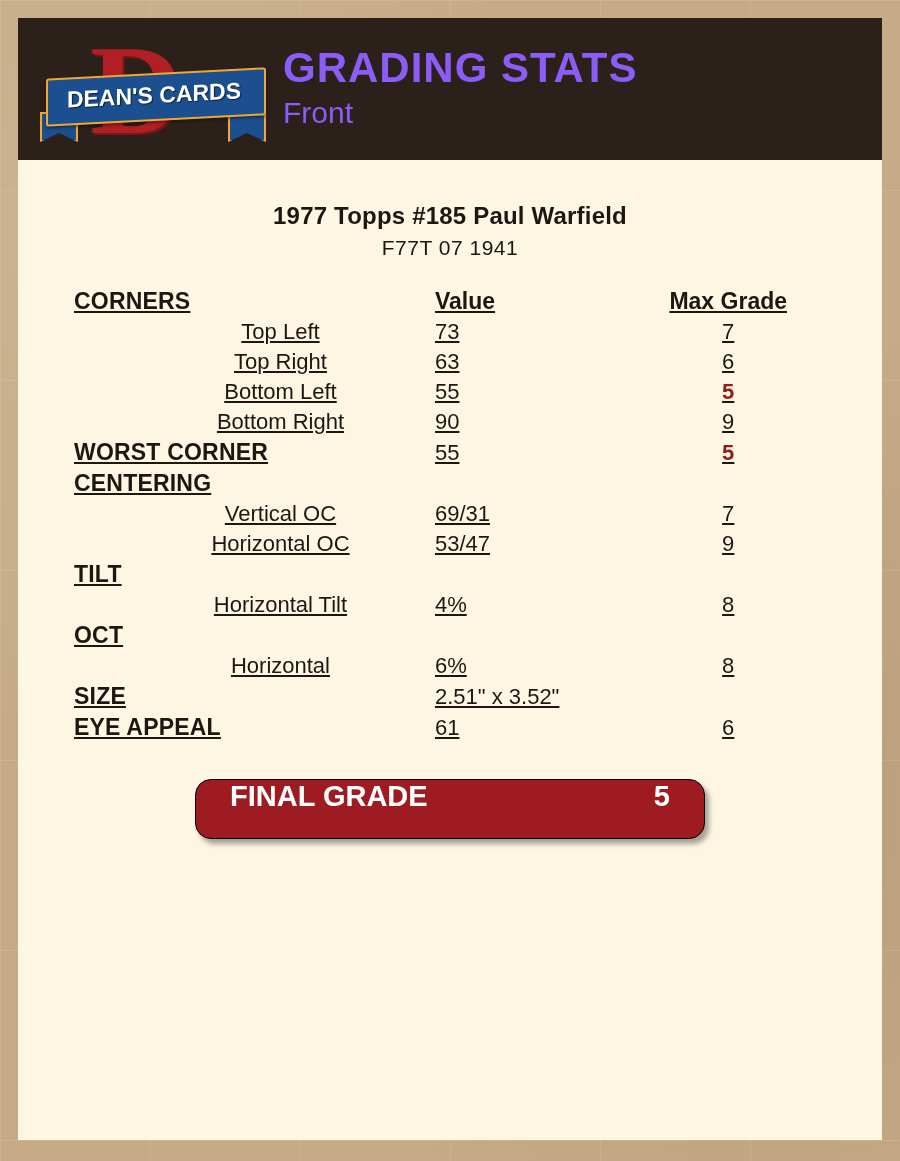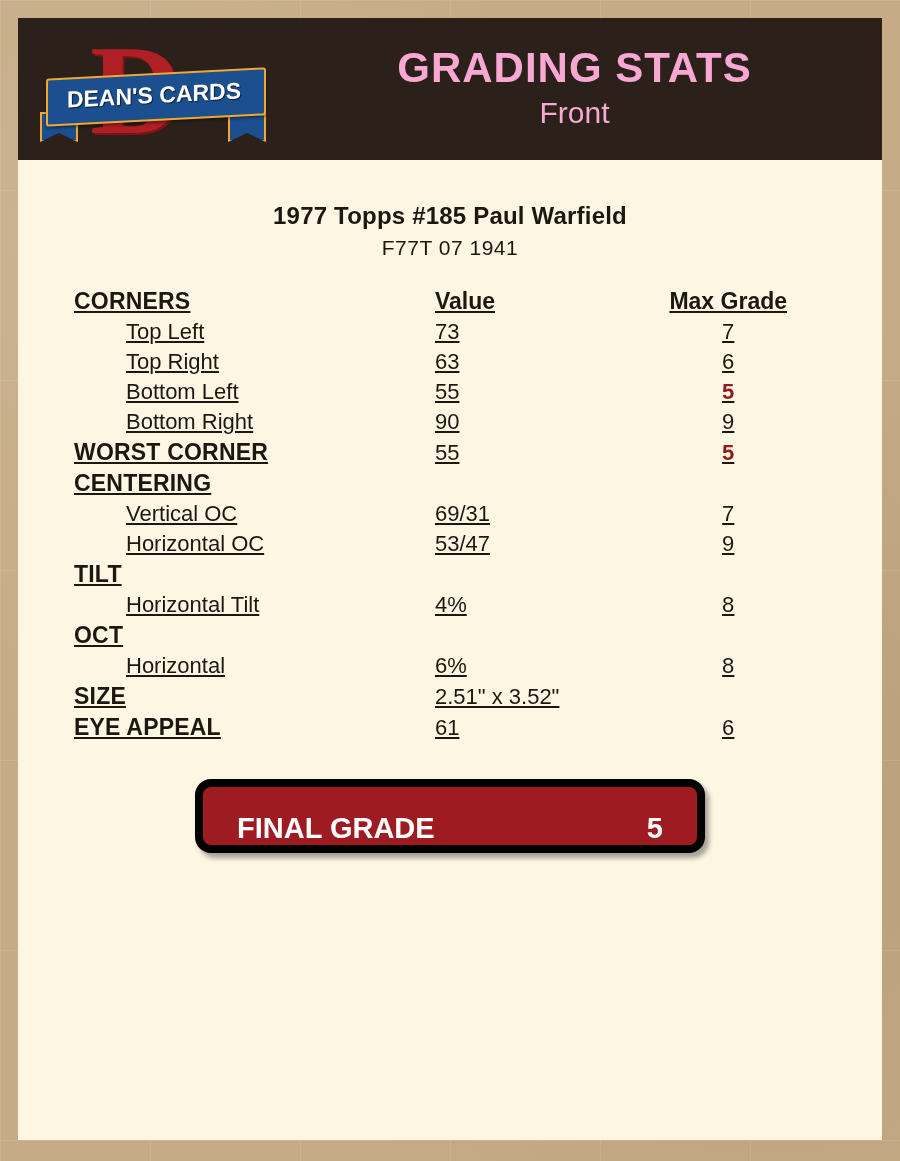--- a/index.html
+++ b/index.html
@@ -99,22 +99,22 @@
     width: 34px;
     height: 26px;
     background: #1b4f8f;
     border: 2px solid #f0a830;
   }
   .logo-tail-l { left: 22px; clip-path: polygon(0 0, 100% 0, 100% 100%, 50% 70%, 0 100%); }
   .logo-tail-r { left: 210px; clip-path: polygon(0 0, 100% 0, 100% 100%, 50% 70%, 0 100%); }
 
   .header-titles {
     flex: 1 1 auto;
-    text-align: center;
-    color: #f9a8d4;
+    text-align: left;
+    color: #8b5cf6;
     padding-right: 16px;
   }
   .header-title {
     font-size: 42px;
     font-weight: bold;
     letter-spacing: 1px;
     line-height: 1.05;
   }
   .header-sub {
     font-size: 30px;
@@ -153,36 +153,36 @@
   table.stats td {
     padding: 2px 0;
     vertical-align: baseline;
   }
   td.c-label { width: 48%; }
   td.c-value { width: 26%; text-align: left; }
   td.c-grade { width: 26%; text-align: center; }
 
   .sec-head { font-weight: bold; font-size: 23px; letter-spacing: 0.2px; }
   .col-head { font-weight: bold; font-size: 23px; }
-  .indent { padding-left: 52px !important; }
+  .indent { padding-left: 52px !important; text-align: center; }
   .row-gap td { padding-top: 20px; }
   .grade-low { color: #8f1b1b; font-weight: bold; }
 
   .final-wrap {
     margin: 36px auto 0 auto;
     width: 510px;
     position: relative;
   }
   .final-grade {
     background: #9e1b22;
-    border: 8px solid #000000;
+    border: 1px solid #000000;
     border-radius: 16px;
     height: 58px;
     display: flex;
-    align-items: flex-end;
+    align-items: flex-start;
     justify-content: space-between;
     padding: 0 34px;
     color: #ffffff;
     font-weight: bold;
     font-size: 29px;
     box-shadow: 4px 5px 5px rgba(0,0,0,0.35);
   }
   .final-grade .fg-value { font-size: 29px; }
 </style>
 </head>

